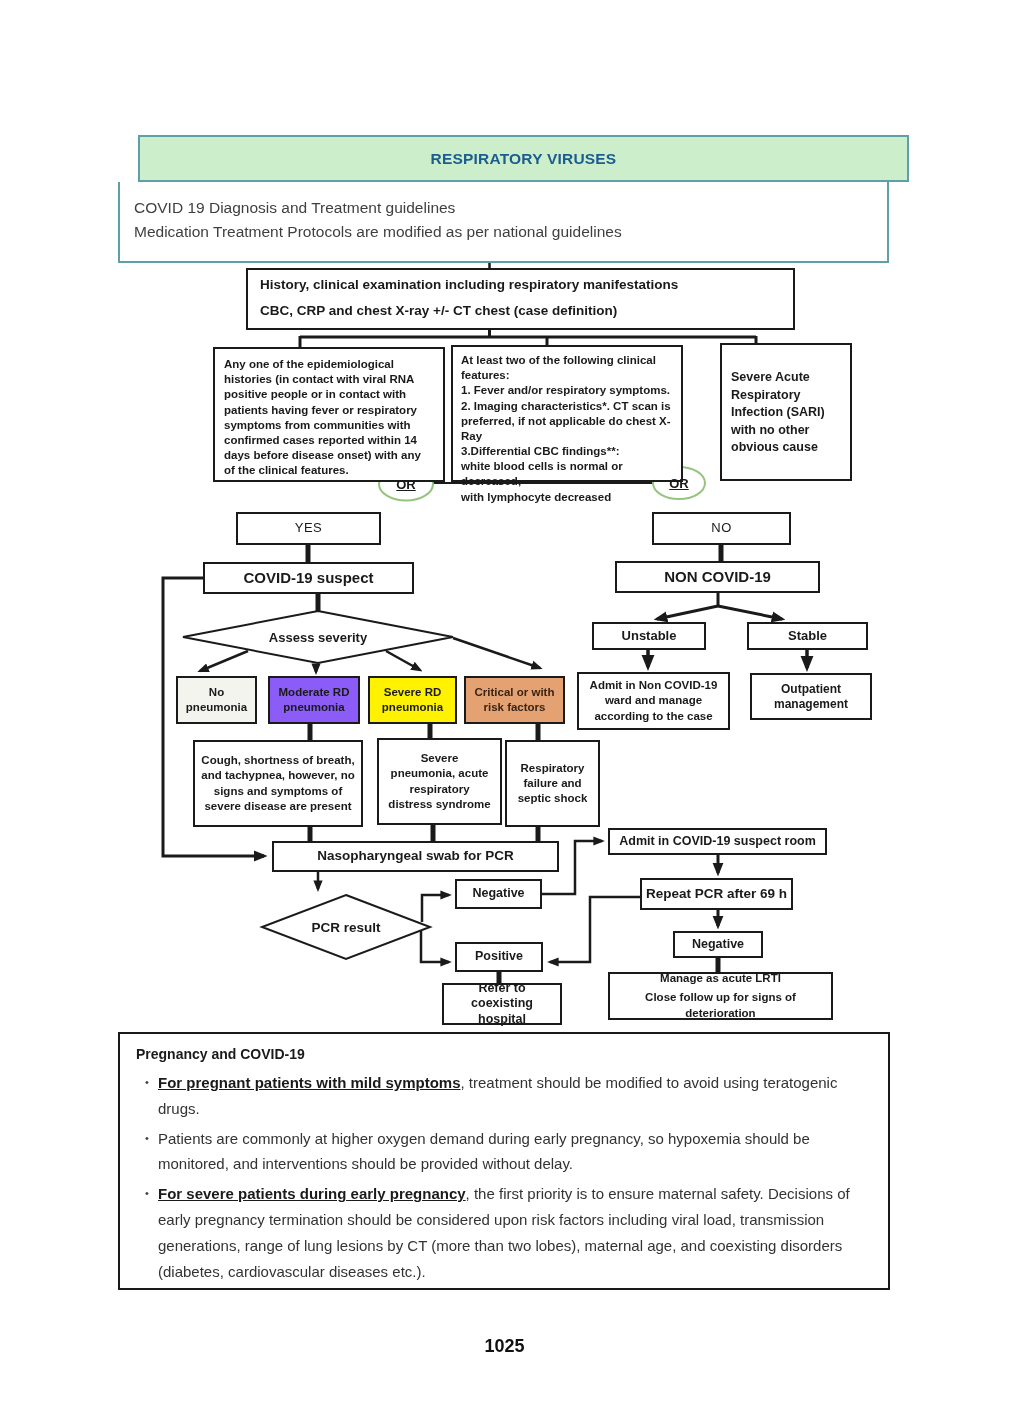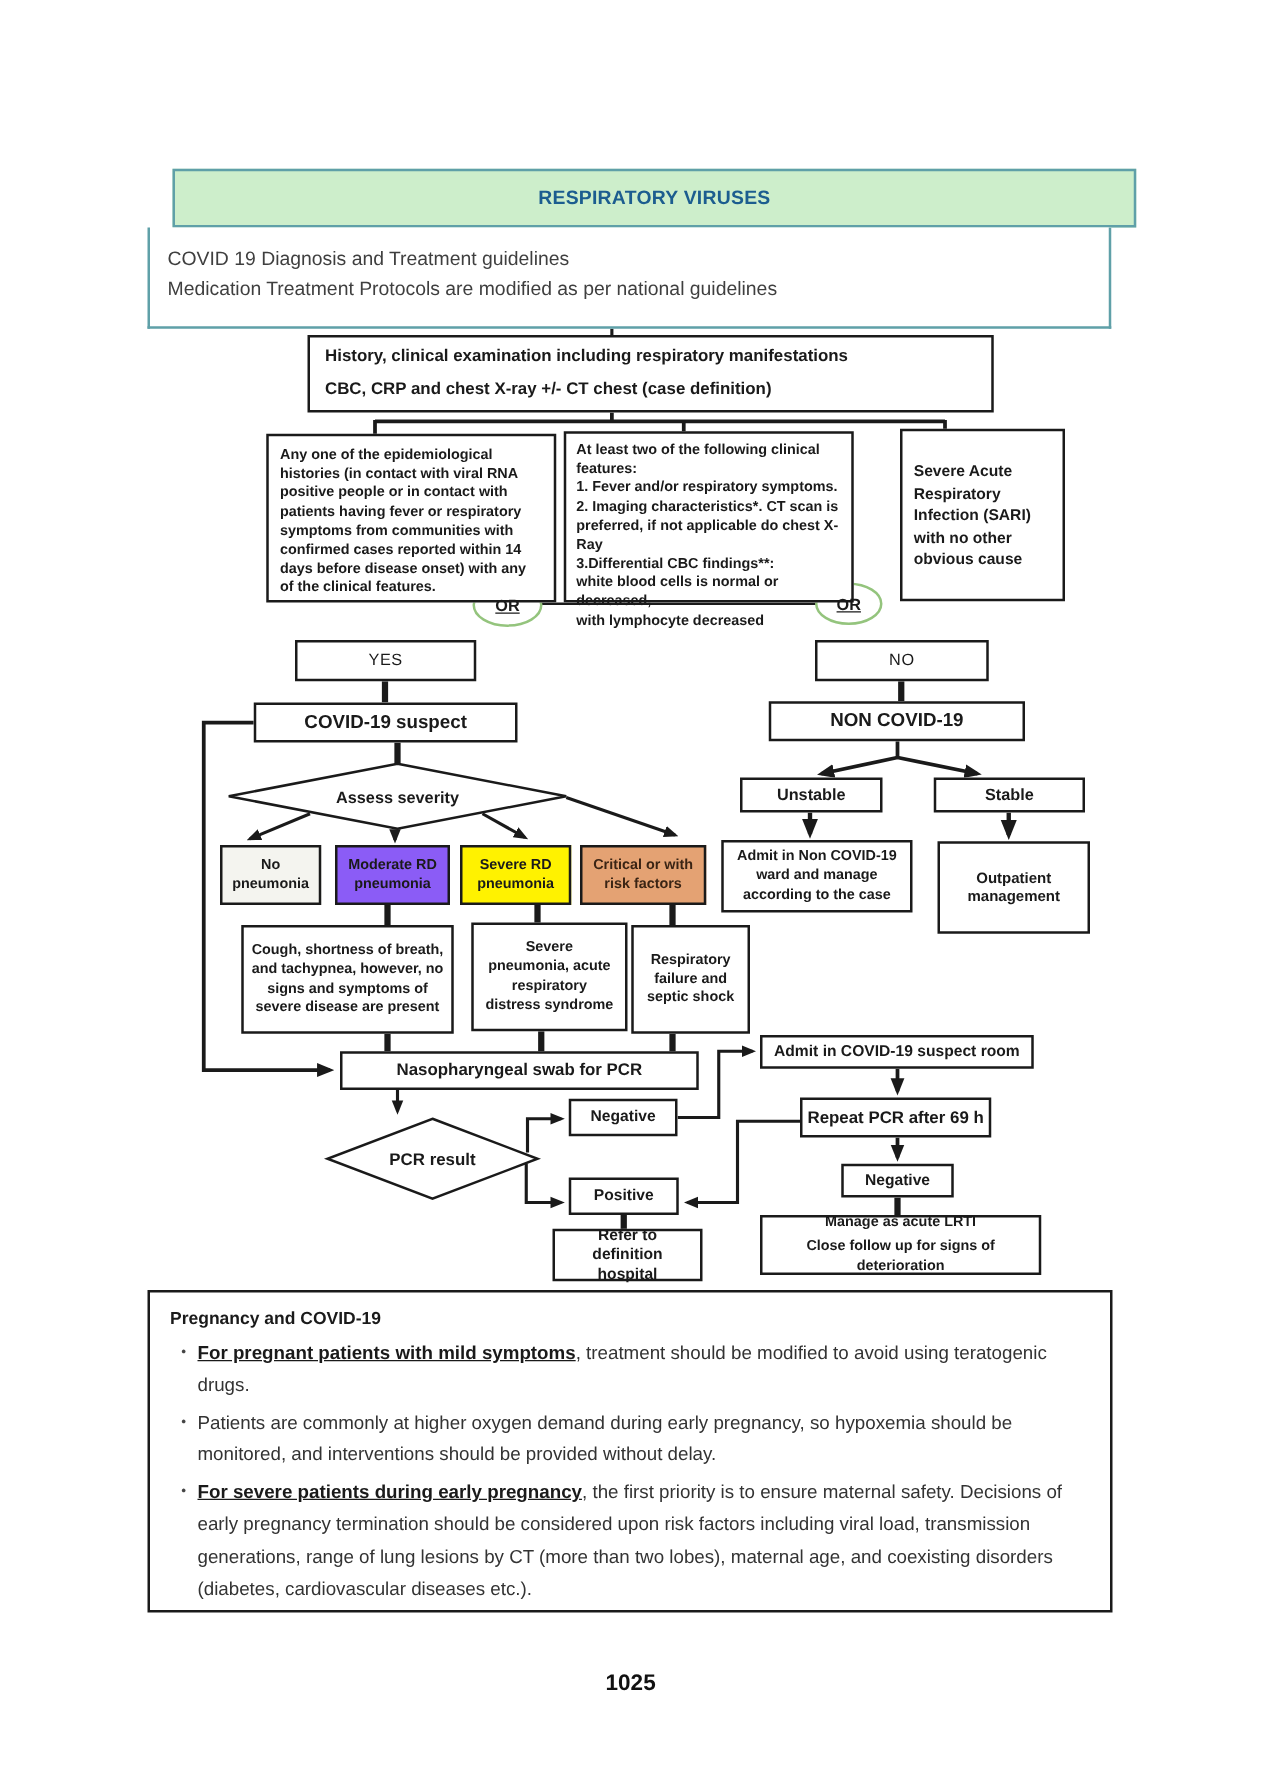--- a/index.html
+++ b/index.html
@@ -138,21 +138,21 @@
 
   <div class="abs fbox f115" style="left:176px;top:676px;width:81px;height:48px;background:#f4f4ef;">No pneumonia</div>
   <div class="abs fbox f115" style="left:268px;top:676px;width:92px;height:48px;background:#8b5cf6;">Moderate RD pneumonia</div>
   <div class="abs fbox f115" style="left:368px;top:676px;width:89px;height:48px;background:#fff200;">Severe RD pneumonia</div>
   <div class="abs fbox f115" style="left:464px;top:676px;width:101px;height:48px;background:#e4a273;color:#3a2414;">Critical or with risk factors</div>
 
   <div class="abs fbox" style="left:592px;top:622px;width:114px;height:28px;font-size:13px;">Unstable</div>
   <div class="abs fbox" style="left:747px;top:622px;width:121px;height:28px;font-size:13px;">Stable</div>
 
   <div class="abs fbox f115" style="left:577px;top:672px;width:153px;height:58px;padding:4px 6px;">Admit in Non COVID-19 ward and manage according to the case</div>
-  <div class="abs fbox f12" style="left:750px;top:673px;width:122px;height:74px;padding:4px 14px;">Outpatient management</div>
+  <div class="abs fbox f12" style="left:750px;top:673px;width:122px;height:47px;padding:4px 14px;">Outpatient management</div>
 
   <div class="abs fbox f115" style="left:193px;top:740px;width:170px;height:87px;padding:4px 6px;">Cough, shortness of breath, and tachypnea, however, no signs and symptoms of severe disease are present</div>
   <div class="abs fbox f115" style="left:377px;top:738px;width:125px;height:87px;padding:16px 8px;">Severe pneumonia, acute respiratory distress syndrome</div>
   <div class="abs fbox f115" style="left:505px;top:740px;width:95px;height:87px;padding:4px 6px;">Respiratory failure and septic shock</div>
 
   <div class="abs fbox f13" style="left:272px;top:841px;width:287px;height:31px;">Nasopharyngeal swab for PCR</div>
 
   <div class="abs lbl" style="left:262px;top:914px;width:168px;height:26px;font-size:13.5px;">PCR result</div>
 
   <div class="abs fbox f125" style="left:455px;top:879px;width:87px;height:30px;">Negative</div>
@@ -160,21 +160,21 @@
 
   <div class="abs fbox f125" style="left:608px;top:828px;width:219px;height:27px;">Admit in COVID-19 suspect room</div>
   <div class="abs fbox f13" style="left:640px;top:878px;width:153px;height:32px;">Repeat PCR after 69 h</div>
   <div class="abs fbox f125" style="left:673px;top:931px;width:90px;height:27px;">Negative</div>
 
   <div class="abs fbox f115" style="left:608px;top:972px;width:225px;height:48px;flex-direction:column;gap:4px;padding:12px 6px;">
     <div>Manage as acute LRTI</div>
     <div>Close follow up for signs of deterioration</div>
   </div>
 
-  <div class="abs fbox f125" style="left:442px;top:983px;width:120px;height:42px;padding:2px 8px;">Refer to definition hospital</div>
+  <div class="abs fbox f125" style="left:442px;top:983px;width:120px;height:42px;padding:2px 8px;">Refer to coexisting hospital</div>
 
   <div class="abs preg" style="left:118px;top:1032px;width:772px;height:258px;">
     <div class="ttl">Pregnancy and COVID-19</div>
     <ul>
       <li>
         <span class="bul">•</span>
         <span><span class="bl">For pregnant patients with mild symptoms</span><span>, treatment should be modified to avoid using teratogenic drugs.</span></span>
       </li>
       <li>
         <span class="bul">•</span>

